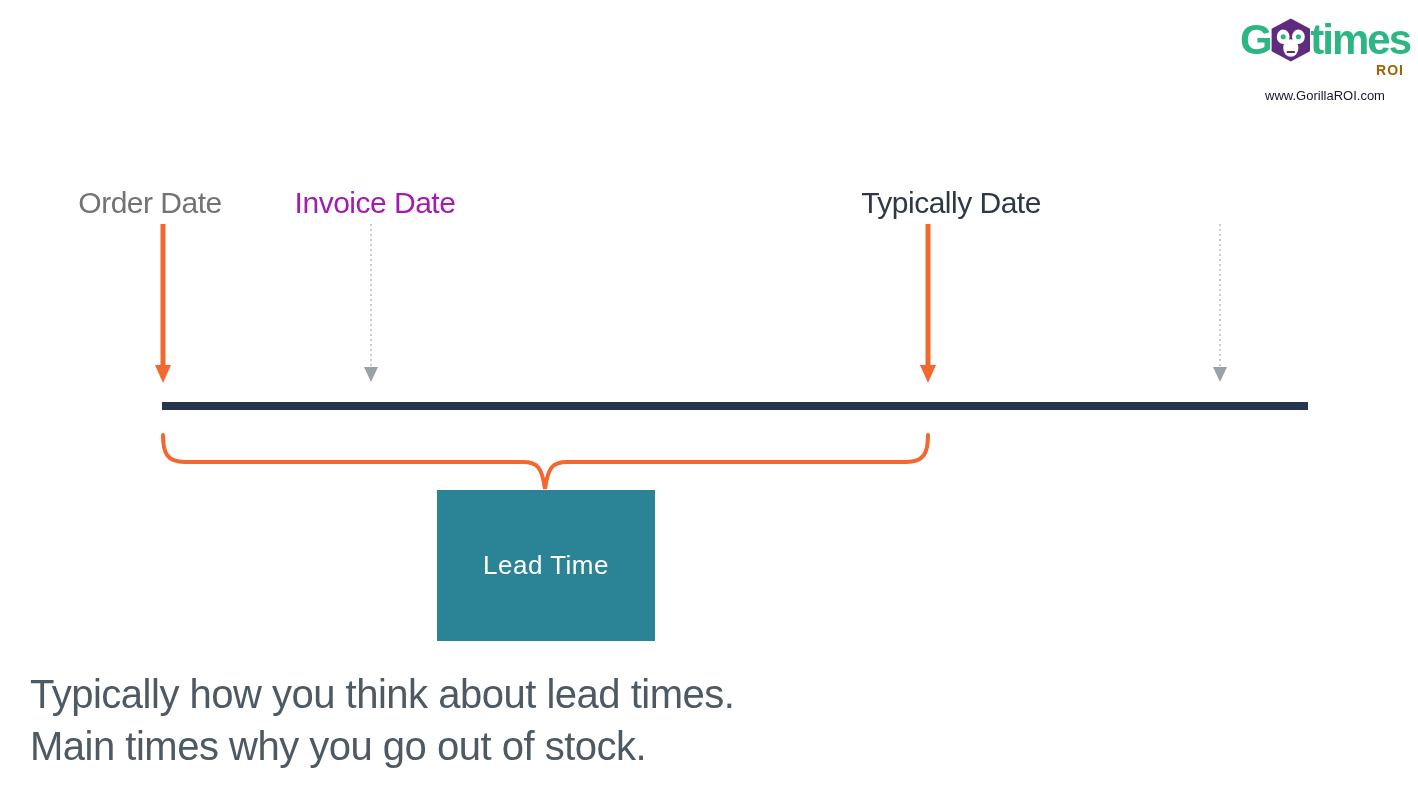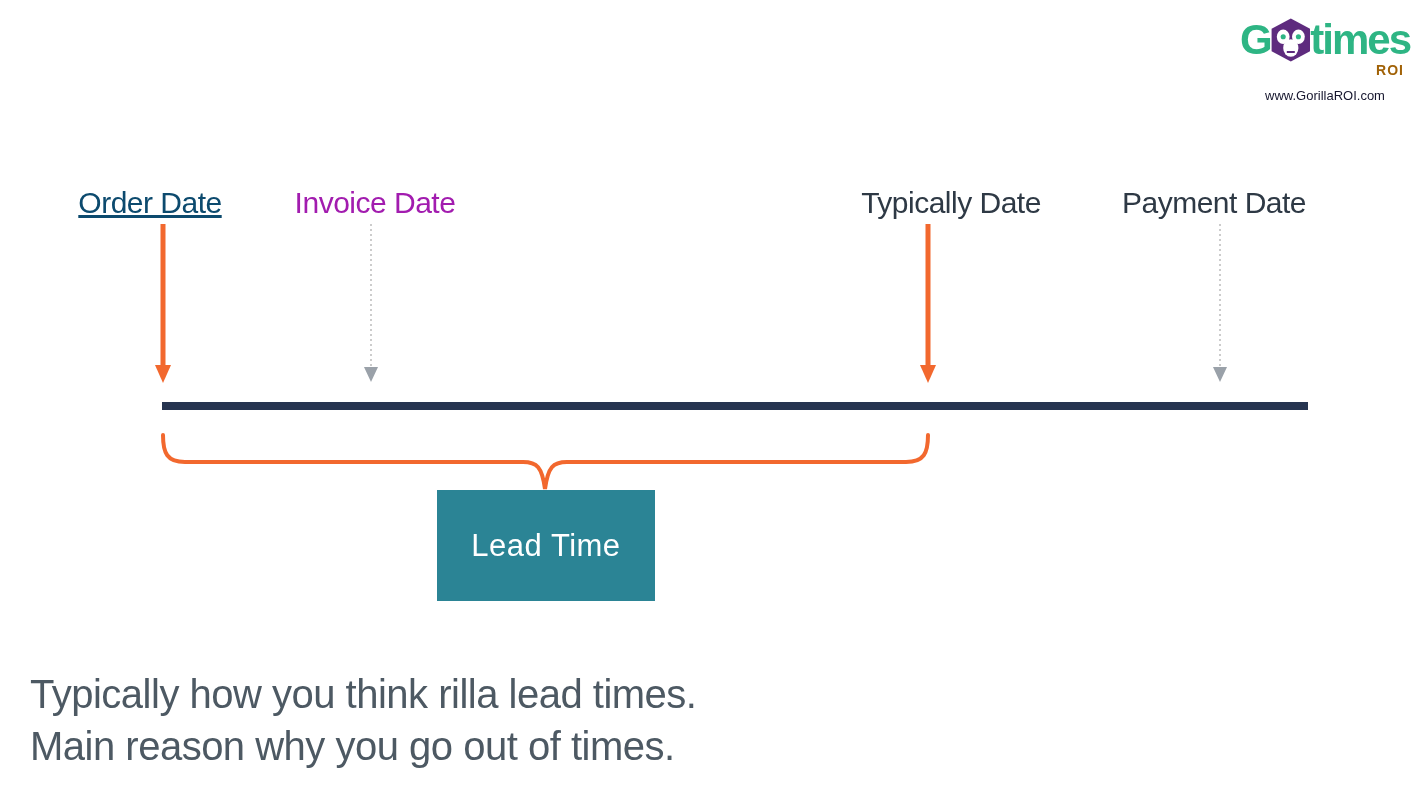--- a/index.html
+++ b/index.html
@@ -71,26 +71,26 @@
     width: 1418px;
     height: 785px;
   }
 
   
   .lead-box {
     position: absolute;
     left: 437px;
     top: 490px;
     width: 218px;
-    height: 111px;
+    height: 151px;
     display: flex;
     align-items: center;
     justify-content: center;
     color: #ffffff;
-    font-size: 31px;
+    font-size: 26px;
     letter-spacing: 0.5px;
   }
 
   
   .caption {
     position: absolute;
     left: 30px;
     top: 668px;
     font-size: 40px;
     line-height: 52px;
@@ -113,24 +113,23 @@
         <circle cx="16.5" cy="24" r="3.2" fill="#2eb584"></circle>
         <circle cx="35.5" cy="24" r="3.2" fill="#2eb584"></circle>
         <line x1="21" y1="43" x2="31" y2="43" stroke-width="2.5" stroke="#5e2b7e"></line>
       </svg>
       <span style="color: rgb(46, 181, 132);">times</span>
     </div>
     <div class="logo-roi" style="color: #a16207;">ROI</div>
     <div class="logo-site" style="color: rgb(22, 22, 46);">www.GorillaROI.com</div>
   </div>
 
-  <div class="m-label order" style="color: #0c4a6e; text-decoration: underline;">Order Date</div>
+  <div class="m-label order" style="color: #737373;">Order Date</div>
   <div class="m-label invoice" style="color: #a21caf;">Invoice Date</div>
   <div class="m-label delivery" style="color: rgb(46, 57, 69);">Typically Date</div>
-  <div class="m-label payment" style="color: rgb(46, 57, 69);">Payment Date</div>
 
   <svg class="overlay" viewBox="0 0 1418 785">
 
     <g>
       <line x1="163" y1="224" x2="163" y2="367" stroke-width="5" stroke="#f2682e"></line>
       <polygon points="163,383 155,365 171,365" fill="#f2682e"></polygon>
     </g>
 
     <g>
       <line x1="371" y1="224" x2="371" y2="368" stroke-width="2" stroke-dasharray="2 3" stroke="#cccccc"></line>
@@ -153,17 +152,17 @@
              C 537 462 542 467 545 489
              C 548 467 553 462 567 462 L 906 462
              C 924 462 928 453 928 435" fill="none" stroke-width="4" stroke-linecap="round" stroke="#f2682e"></path>
   </svg>
 
   <div class="lead-box" style="background-color: rgb(43, 132, 149);">
     <span>Lead Time</span>
   </div>
 
   <div class="caption" style="color: rgb(77, 89, 99);">
-    <div>Typically how you think rilla lead times.</div>
-    <div>Main reason why you go out of times.</div>
+    <div>Typically how you think about lead times.</div>
+    <div>Main times why you go out of stock.</div>
   </div>
 
 </div>
 
 </body></html>

